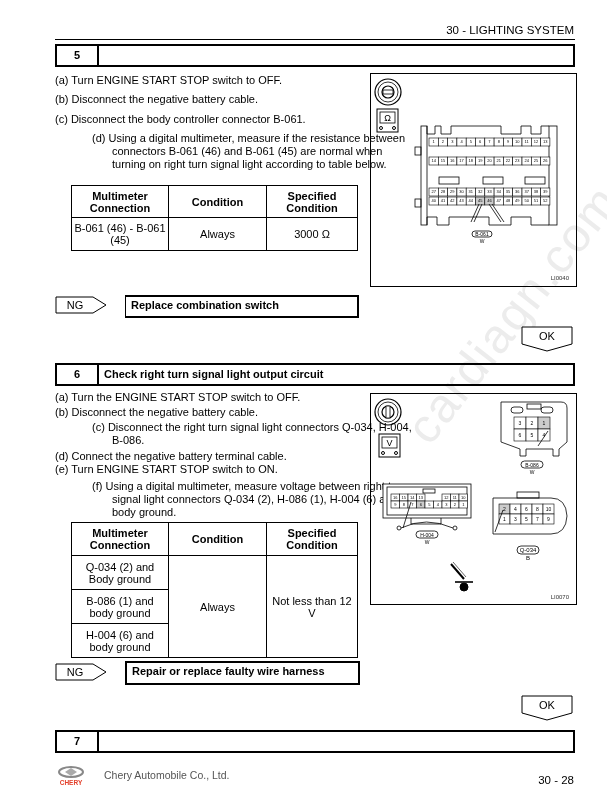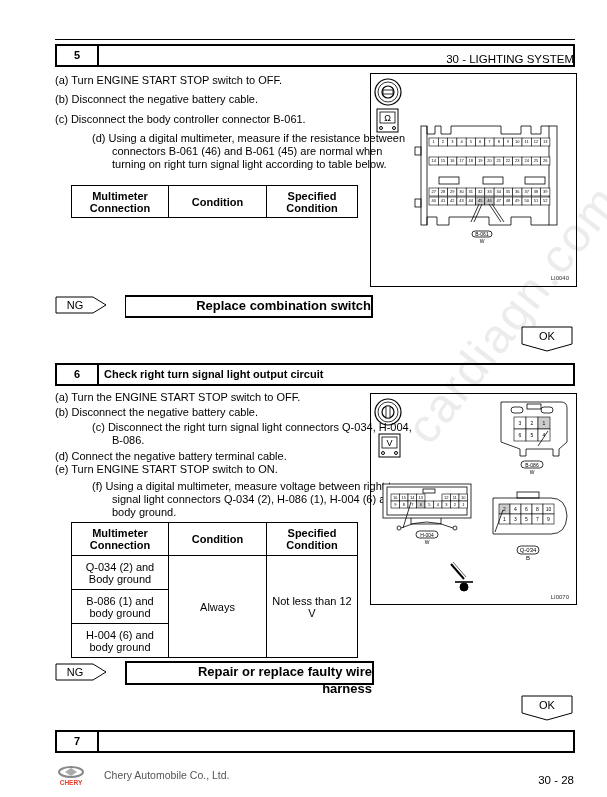--- a/index.html
+++ b/index.html
@@ -1,33 +1,33 @@
 <!DOCTYPE html>
 <html><head>
 <meta charset="utf-8">
 <style>
   html, body { margin:0; padding:0; background:#fff; }
   body { width:607px; height:797px; position:relative; overflow:hidden;
          font-family:"Liberation Sans", sans-serif; color:#000; }
   .abs { position:absolute; }
-  .hdr-title { right:33px; top:24px; font-size:11.5px;margin-top:29px; }
+  .hdr-title { right:33px; top:24px; font-size:11.5px; }
   .hdr-rule { left:55px; top:39px; width:520px; height:1px; background:#000; }
   .step { left:55px; width:516px; height:19px; border:2px solid #000; display:flex; }
   .step .num { width:40px; border-right:2px solid #000; text-align:center; font-weight:bold;
                font-size:11px; line-height:19px; }
   .step .ttl { padding-left:5px; font-weight:bold; font-size:11px; line-height:19px; }
   .line { font-size:11px; line-height:13px; }
   .ind { padding-left:20px; text-indent:-20px;margin-left:37px; }
   table.spec { border-collapse:collapse; font-size:11px; }
   table.spec td, table.spec th { border:1px solid #000; text-align:center; vertical-align:middle; }
   table.spec th { font-weight:bold; }
   .figbox { border:1px solid #000; }
   .ng { width:52px; height:18px; }
-  .result { border:2px solid #000; border-left:1px solid #000; font-weight:bold; font-size:13px;
-            padding-left:19px; line-height:17px;text-align:right; }
+  .result { border:2px solid #000; border-left:1px solid #000; font-weight:bold; font-size:11px;
+            padding-left:5px; line-height:17px; }
   .ok { width:52px; height:26px; }
   .footer-co { font-size:10.5px; color:#555; }
   .footer-pg { font-size:11.5px; }
   .watermark { font-size:48px; color:#ececec; transform:rotate(-52deg); transform-origin:left top;
                letter-spacing:2px; white-space:nowrap; }
   svg text { font-family:"Liberation Sans", sans-serif; }
 </style>
 </head>
 <body>
 
@@ -44,20 +44,25 @@
 <div class="abs line" style="left:55px;top:93px;">(b) Disconnect the negative battery cable.</div>
 <div class="abs line" style="left:55px;top:113px;">(c) Disconnect the body controller connector B-061.</div>
 <div class="abs line ind" style="left:55px;top:132px;width:305px;">(d) Using a digital multimeter, measure if the resistance between connectors B-061 (46) and B-061 (45) are normal when turning on right turn signal light according to table below.</div>
 
 <table class="abs spec" style="left:71px;top:185px;width:287px;">
   <tbody>
       <tr style="height:32px;">
     <th style="width:94px;">Multimeter Connection</th>
     <th style="width:95px;">Condition</th>
     <th>Specified Condition</th>
+  </tr>
+  <tr style="height:33px;">
+    <td>B-061 (46) - B-061 (45)</td>
+    <td>Always</td>
+    <td>3000 Ω</td>
   </tr>
 </tbody>
   </table>
 
 <div class="abs figbox" style="left:370px;top:73px;width:205px;height:212px;">
   <svg width="205" height="212" viewBox="0 0 205 212">
     <g>
       <circle cx="17" cy="18" r="13" fill="none" stroke="#000" stroke-width="1.2"></circle>
       <circle cx="17" cy="18" r="10" fill="none" stroke="#000" stroke-width="0.8"></circle>
       <circle cx="17" cy="18" r="6" fill="none" stroke="#000" stroke-width="1.2"></circle>

